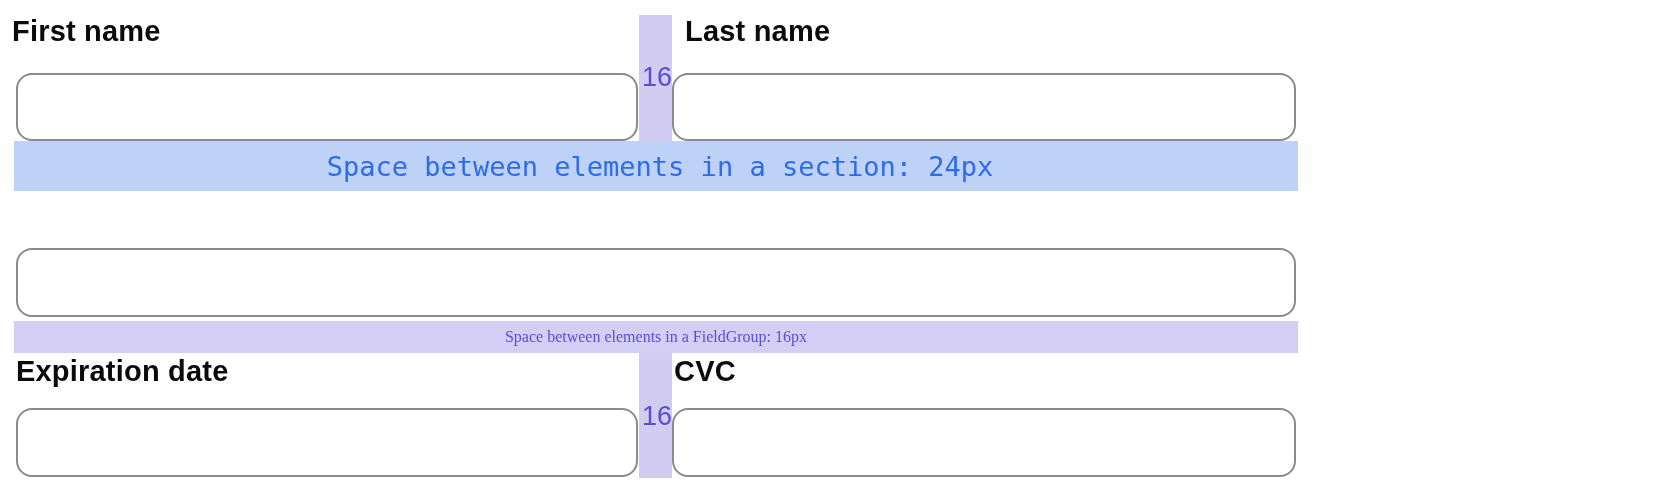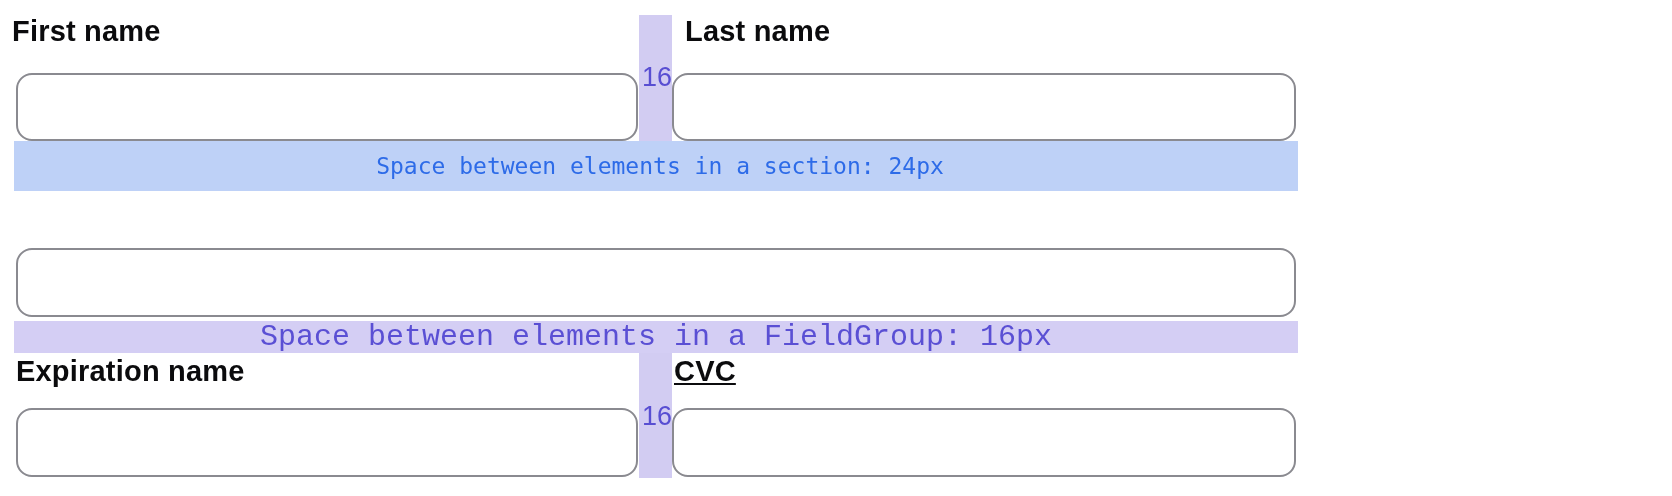--- a/index.html
+++ b/index.html
@@ -60,34 +60,34 @@
     align-items: center;
     justify-content: center;
   }
   .band-section {
     top: 141px;
     height: 50px;
     background: #bed1f7;
   }
   .band-section .band-text {
     font-family: "DejaVu Sans Mono", monospace;
-    font-size: 23px;
+    font-size: 27px;
     font-weight: 400;
     color: #2d6be8;
     white-space: nowrap;
     margin-left: 8px;
   }
   .band-fieldgroup {
     top: 321px;
     height: 32px;
     background: #d4cef4;
   }
   .band-fieldgroup .band-text {
-    font-family: Liberation Mono, monospace;
-    font-size: 30px;
+    font-family: Liberation Serif, serif;
+    font-size: 16px;
     font-weight: 500;
     color: #5a4fd4;
     white-space: nowrap;
   }
 </style>
 </head>
 <body>
 
 <div id="canvas">
 
@@ -111,21 +111,21 @@
   <input type="text" class="text-input" style="left: 16px; top: 248px; width: 1280px; height: 69px;" aria-label="Credit card number">
 
   <div class="spacing-band band-fieldgroup">
     <span class="band-text">Space between elements in a FieldGroup: 16px</span>
   </div>
 
   <div class="gap-strip" style="top:353px; height:125px;">
     <span class="gap-label" style="top:48px;">16</span>
   </div>
 
-  <label class="field-label" style="left:16px; top:354px;">Expiration name</label>
+  <label class="field-label" style="left:16px; top:354px;">Expiration date</label>
 
-  <label class="field-label" style="left:674px; top:354px;text-decoration:underline;">CVC</label>
+  <label class="field-label" style="left:674px; top:354px;">CVC</label>
 
   <input type="text" class="text-input" style="left: 16px; top: 408px; width: 622px; height: 69px;" aria-label="Expiration date">
 
   <input type="text" class="text-input" style="left: 672px; top: 408px; width: 624px; height: 69px;" aria-label="CVC">
 
 </div>
 
 </body></html>

